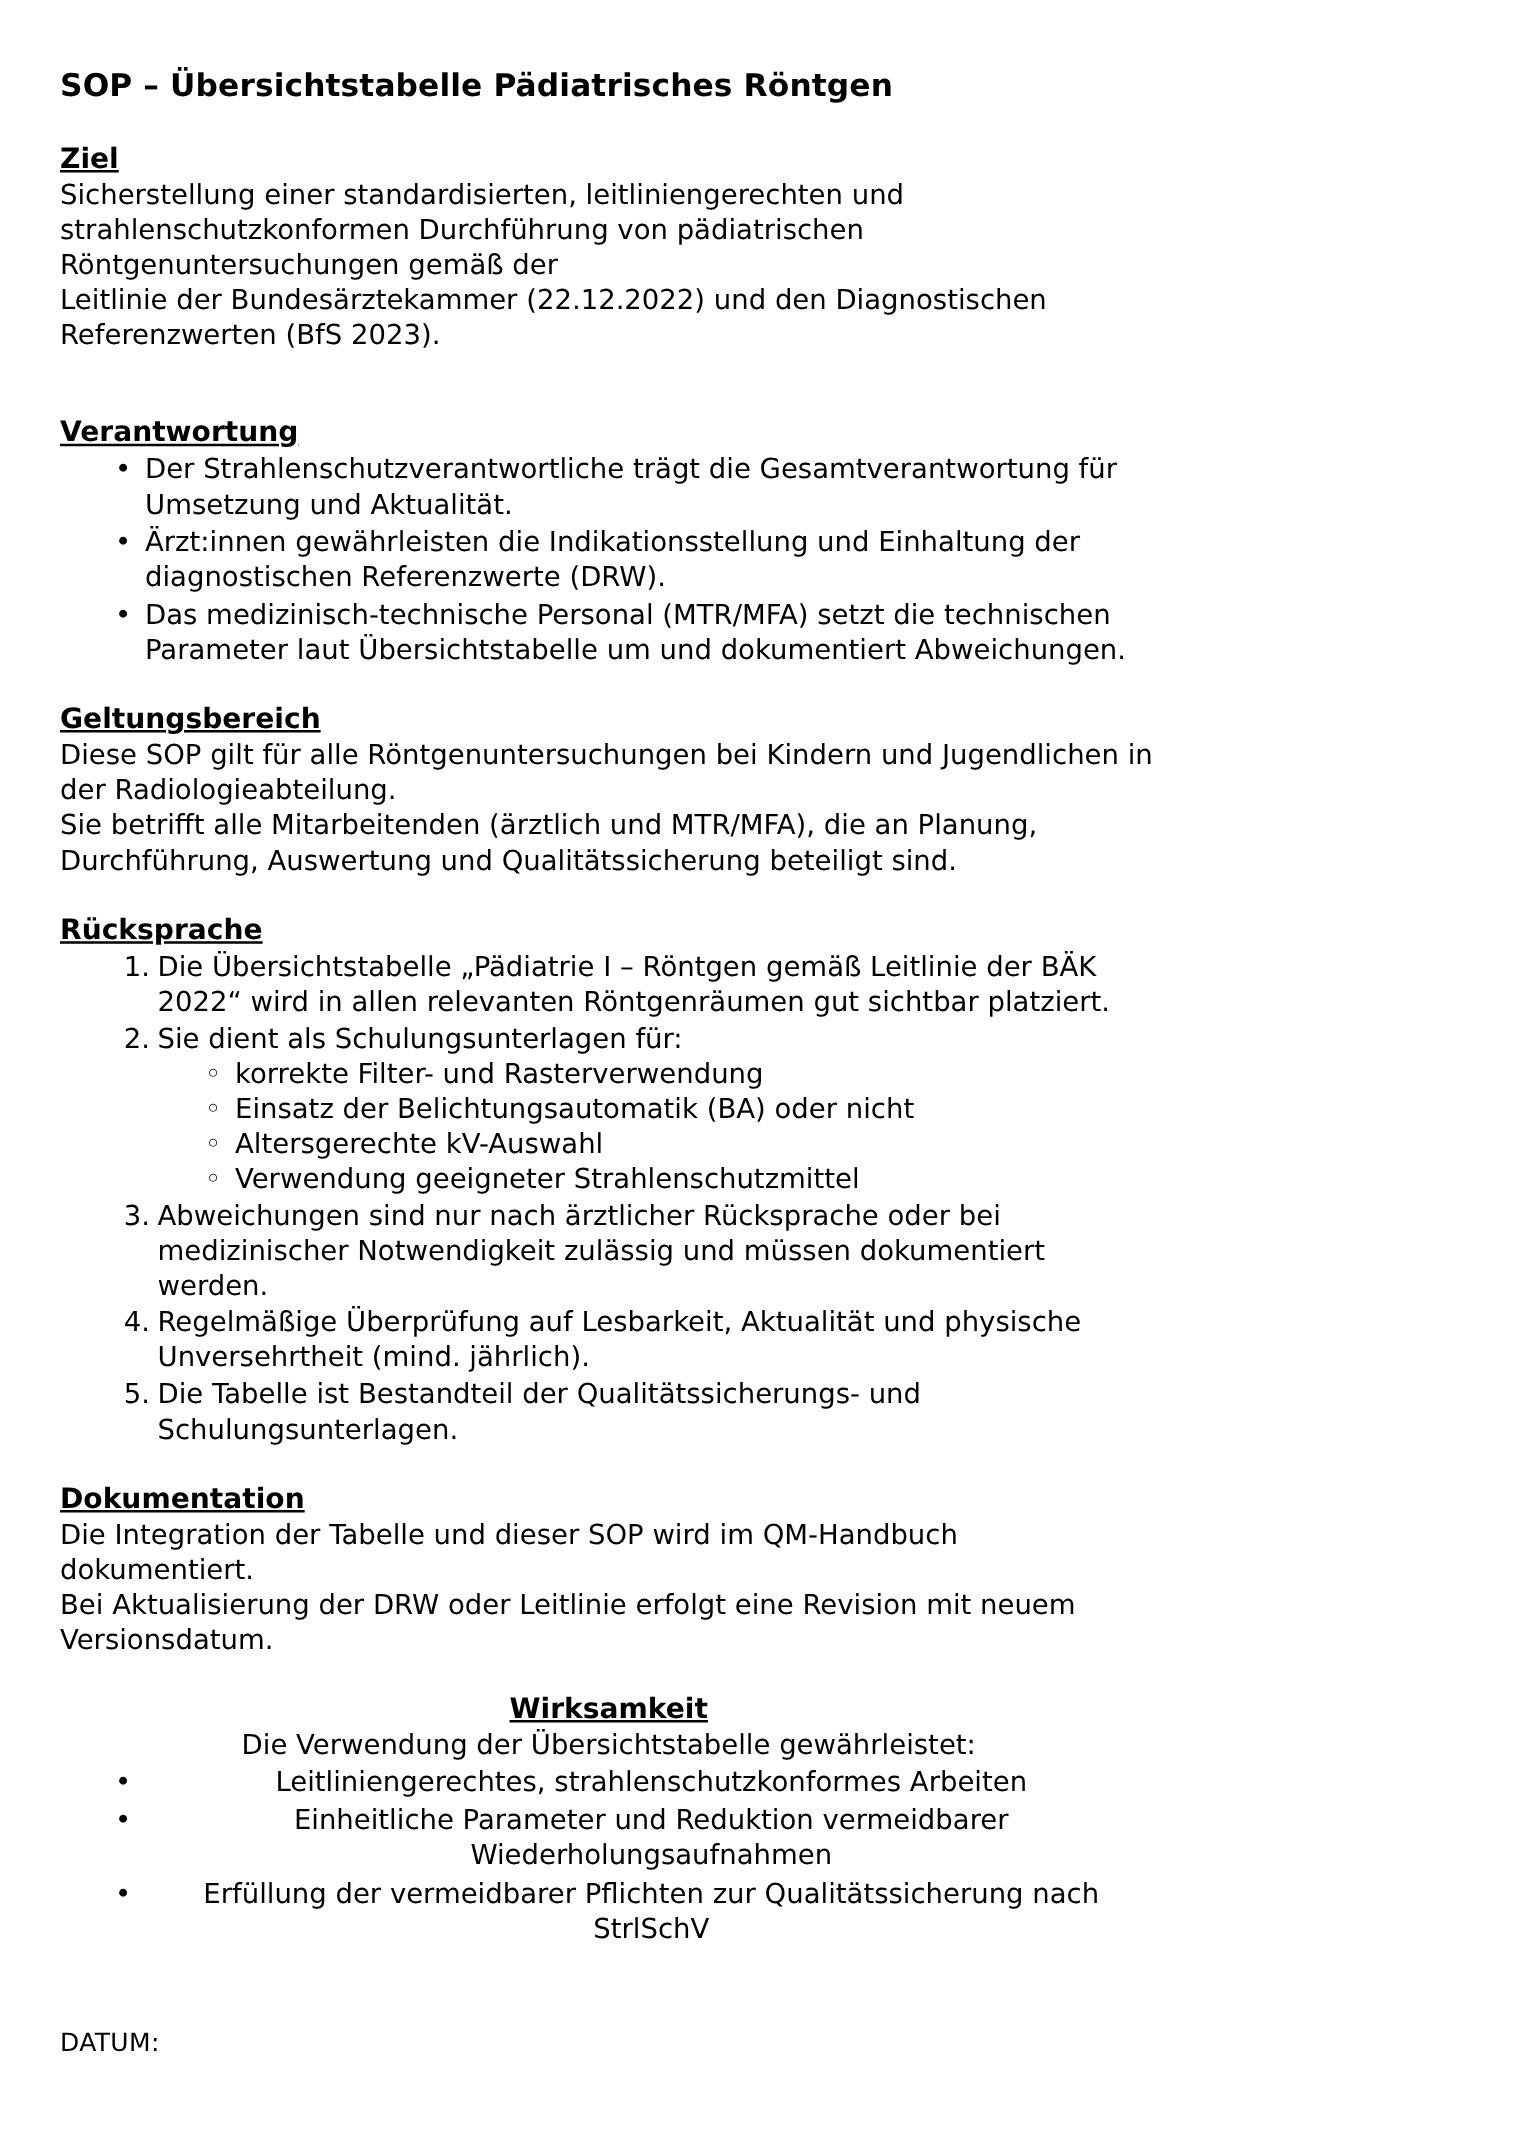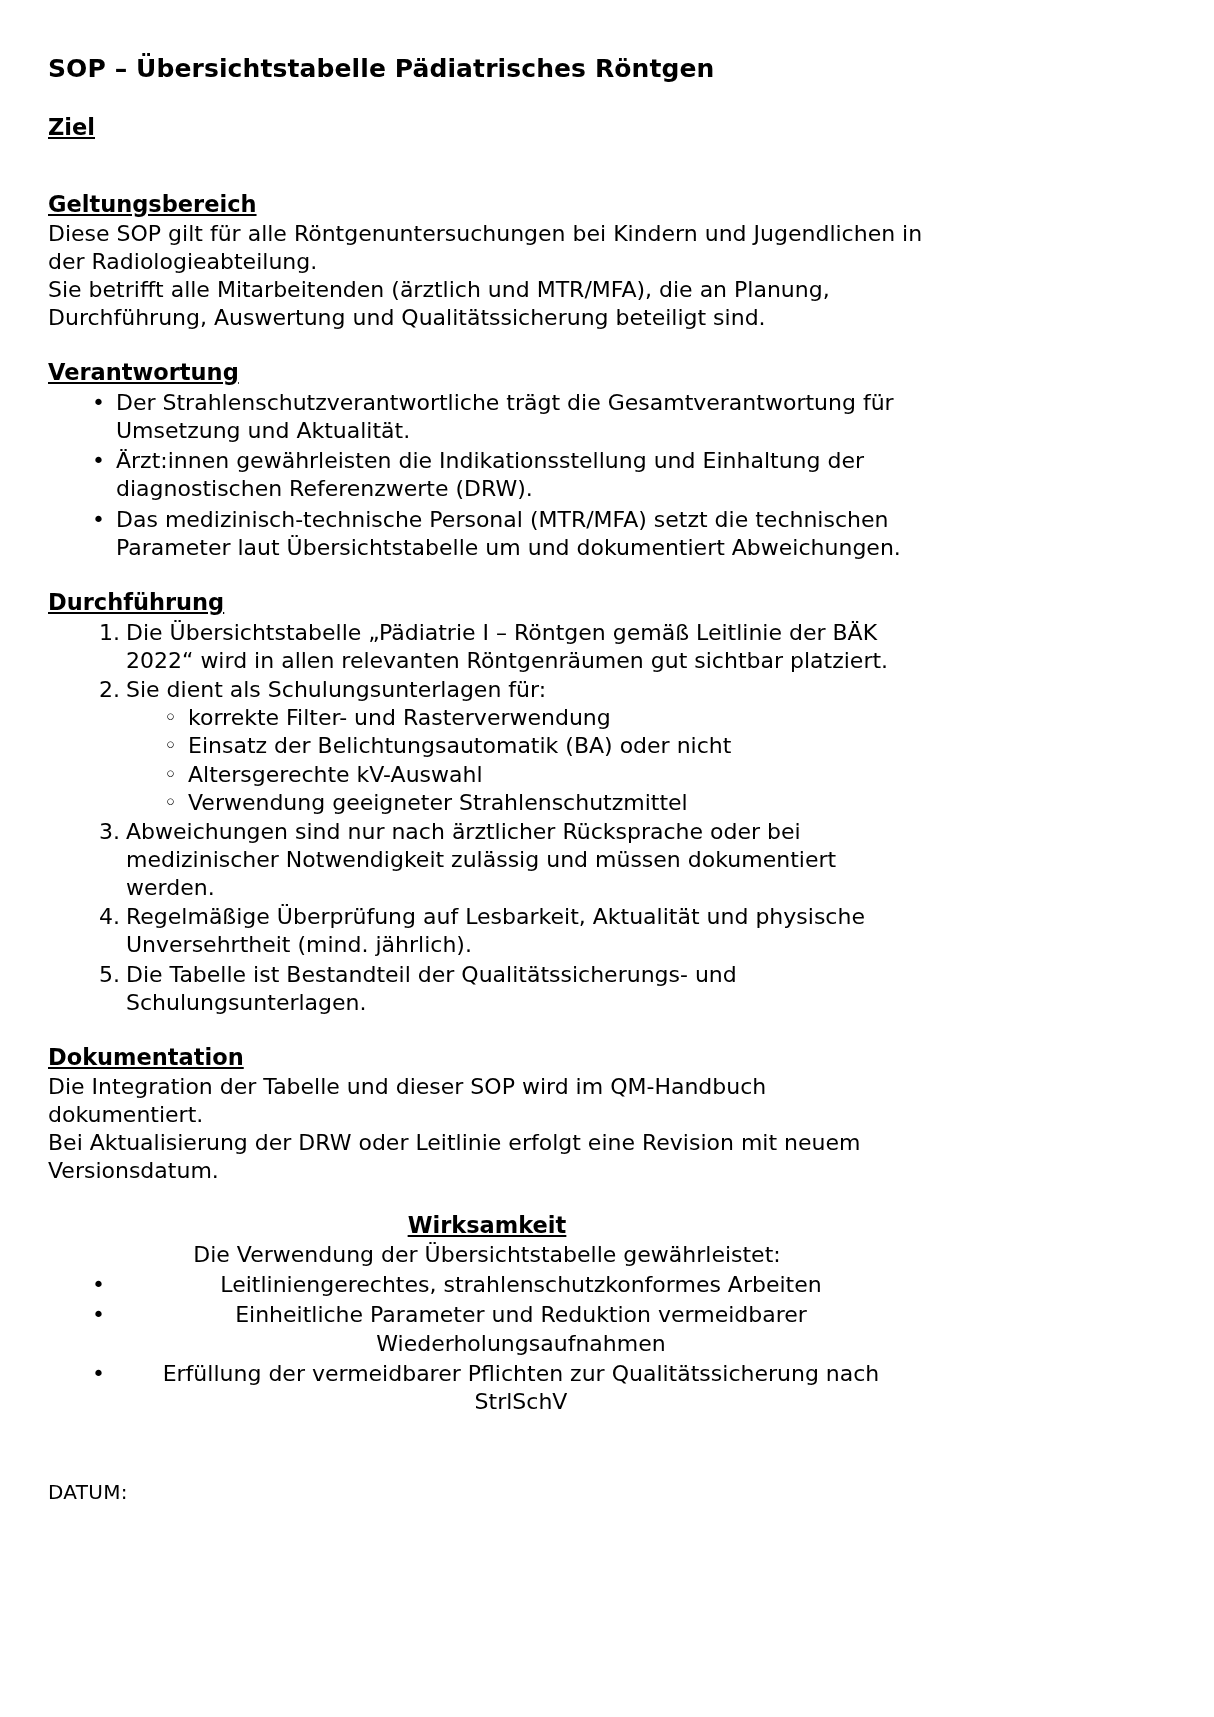--- a/index.html
+++ b/index.html
@@ -114,41 +114,43 @@
 </style>
 </head>
 <body>
 
 <div class="page">
 
   <h1 class="doc-title">SOP – Übersichtstabelle Pädiatrisches Röntgen</h1>
 
   <div class="section">
     <h2 class="section-title">Ziel</h2>
+    <p class="para">Sicherstellung einer standardisierten, leitliniengerechten und strahlenschutzkonformen Durchführung von pädiatrischen Röntgenuntersuchungen gemäß der
+Leitlinie der Bundesärztekammer (22.12.2022) und den Diagnostischen Referenzwerten (BfS 2023).</p>
   </div>
 
   <div class="spacer-lg"></div>
-
-  <div class="section">
-    <h2 class="section-title">Geltungsbereich</h2>
-    <p class="para">Diese SOP gilt für alle Röntgenuntersuchungen bei Kindern und Jugendlichen in der Radiologieabteilung.
- Sie betrifft alle Mitarbeitenden (ärztlich und MTR/MFA), die an Planung, Durchführung, Auswertung und Qualitätssicherung beteiligt sind.</p>
-  </div>
 
   <div class="section">
     <h2 class="section-title">Verantwortung</h2>
     <ul class="bullets">
       <li>Der Strahlenschutzverantwortliche trägt die Gesamtverantwortung für Umsetzung und Aktualität.</li>
       <li>Ärzt:innen gewährleisten die Indikationsstellung und Einhaltung der diagnostischen Referenzwerte (DRW).</li>
       <li>Das medizinisch-technische Personal (MTR/MFA) setzt die technischen Parameter laut Übersichtstabelle um und dokumentiert Abweichungen.</li>
     </ul>
   </div>
 
   <div class="section">
-    <h2 class="section-title">Durchführung</h2>
+    <h2 class="section-title">Geltungsbereich</h2>
+    <p class="para">Diese SOP gilt für alle Röntgenuntersuchungen bei Kindern und Jugendlichen in der Radiologieabteilung.
+ Sie betrifft alle Mitarbeitenden (ärztlich und MTR/MFA), die an Planung, Durchführung, Auswertung und Qualitätssicherung beteiligt sind.</p>
+  </div>
+
+  <div class="section">
+    <h2 class="section-title">Rücksprache</h2>
     <ol class="numbered">
       <li>Die Übersichtstabelle „Pädiatrie I – Röntgen gemäß Leitlinie der BÄK 2022“ wird in allen relevanten Röntgenräumen gut sichtbar platziert.</li>
       <li>
         <span>Sie dient als Schulungsunterlagen für:</span>
         <ul class="subitems">
           <li>korrekte Filter- und Rasterverwendung</li>
           <li>Einsatz der Belichtungsautomatik (BA) oder nicht</li>
           <li>Altersgerechte kV-Auswahl</li>
           <li>Verwendung geeigneter Strahlenschutzmittel</li>
         </ul>

